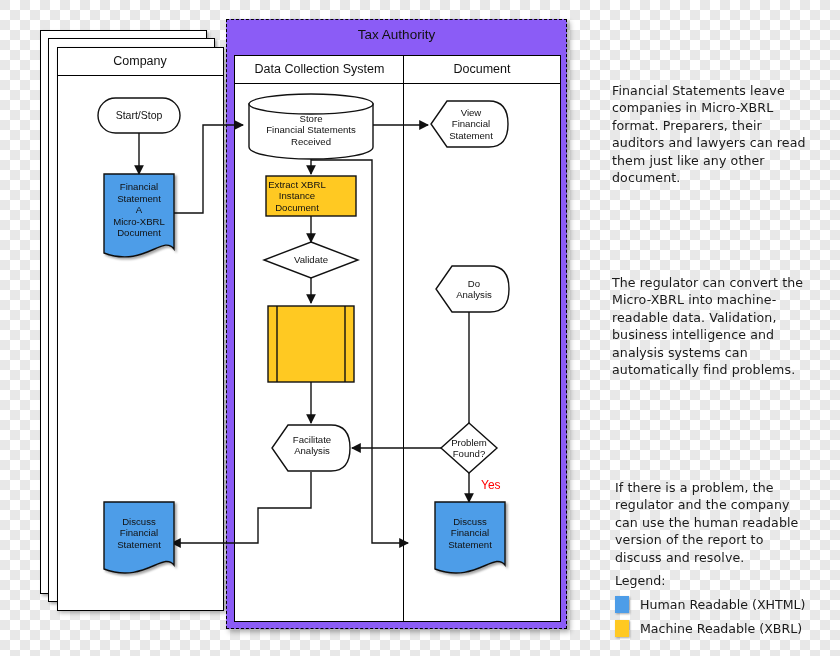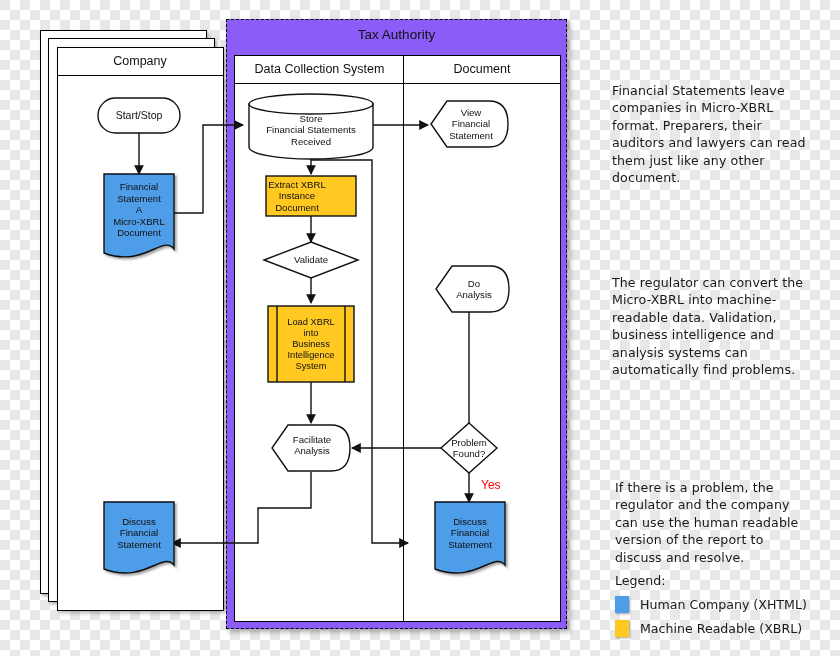--- a/index.html
+++ b/index.html
@@ -165,25 +165,20 @@
   <div class="nodelabel" style="left:249px;top:104px;width:124px;height:52px;">Store
 Financial Statements
 Received</div>
 
   <div class="nodelabel" style="left:252px;top:176px;width:90px;height:40px;">Extract XBRL
 Instance
 Document</div>
 
   <div class="nodelabel" style="left:272px;top:248px;width:78px;height:24px;">Validate</div>
 
-  <div class="nodelabel sm" style="left:277px;top:306px;width:68px;height:76px;">Load XBRL
-into
-Business
-Intelligence
-System</div>
 
   <div class="nodelabel" style="left:278px;top:425px;width:68px;height:40px;">Facilitate
 Analysis</div>
 
   <div class="nodelabel" style="left:437px;top:101px;width:68px;height:46px;">View
 Financial
 Statement</div>
 
   <div class="nodelabel" style="left:442px;top:266px;width:64px;height:46px;">Do
 Analysis</div>
@@ -200,21 +195,21 @@
   <div class="note" style="left:612px;top:82px;width:196px;">Financial Statements leave companies in Micro-XBRL format. Preparers, their auditors and  lawyers can read them just like any other document.</div>
 
   <div class="note" style="left:612px;top:274px;width:196px;">The regulator can convert the Micro-XBRL into machine-readable data. Validation, business intelligence and analysis systems can automatically find problems.</div>
 
   <div class="note" style="left:615px;top:479px;width:190px;">If there is a problem, the regulator and the company can use the human readable version of the report to discuss and resolve.</div>
 
   <div class="legend-title" style="left:615px;top:573px;">Legend:</div>
 
   <div class="legend-row" style="left:615px;top:596px;">
     <span class="swatch" style="background:#4D9DE8;"></span>
-    <span class="legend-text">Human Company (XHTML)</span>
+    <span class="legend-text">Human Readable (XHTML)</span>
   </div>
 
   <div class="legend-row" style="left:615px;top:620px;">
     <span class="swatch" style="background:#FFC922;"></span>
     <span class="legend-text">Machine Readable (XBRL)</span>
   </div>
 
 </div>
 
 </body></html>

